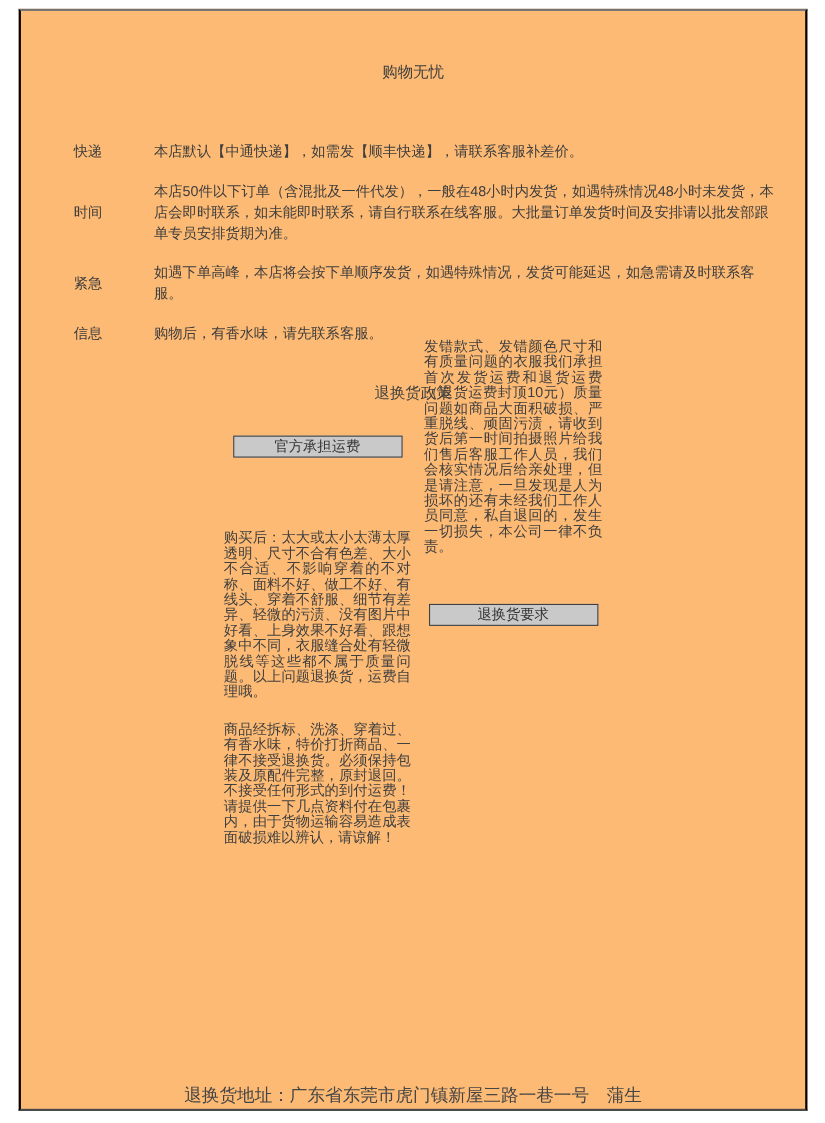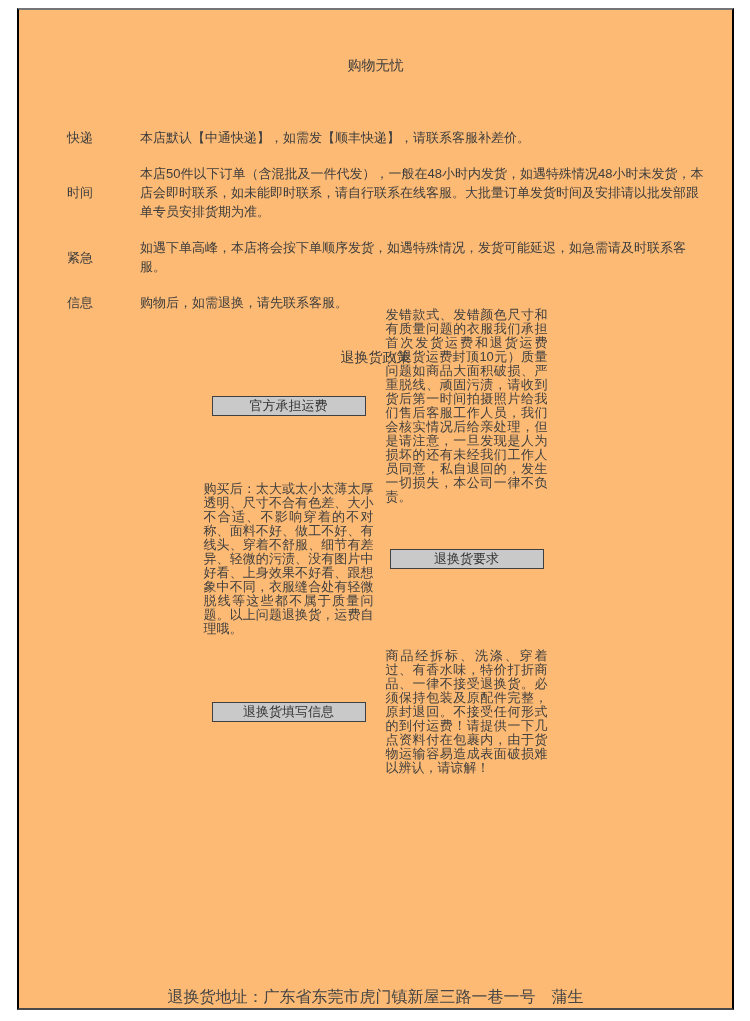--- a/index.html
+++ b/index.html
@@ -82,38 +82,35 @@
     <div class="info-row">
       <div class="info-label">时间</div>
       <div class="info-text">本店50件以下订单（含混批及一件代发），一般在48小时内发货，如遇特殊情况48小时未发货，本店会即时联系，如未能即时联系，请自行联系在线客服。大批量订单发货时间及安排请以批发部跟单专员安排货期为准。</div>
     </div>
     <div class="info-row">
       <div class="info-label">紧急</div>
       <div class="info-text">如遇下单高峰，本店将会按下单顺序发货，如遇特殊情况，发货可能延迟，如急需请及时联系客服。</div>
     </div>
     <div class="info-row">
       <div class="info-label">信息</div>
-      <div class="info-text">购物后，如需退换，请先联系客服。</div>
+      <div class="info-text">购物后，有香水味，请先联系客服。</div>
     </div>
   </div>
 
   <div class="section-title">退换货政策</div>
 
   <div class="policy">
     <div class="hcell">
       <div class="hbox">官方承担运费</div>
     </div>
     <div class="pbody">发错款式、发错颜色尺寸和有质量问题的衣服我们承担首次发货运费和退货运费（退货运费封顶10元）质量问题如商品大面积破损、严重脱线、顽固污渍，请收到货后第一时间拍摄照片给我们售后客服工作人员，我们会核实情况后给亲处理，但是请注意，一旦发现是人为损坏的还有未经我们工作人员同意，私自退回的，发生一切损失，本公司一律不负责。</div>
     <div class="pbody">购买后：太大或太小太薄太厚透明、尺寸不合有色差、大小不合适、不影响穿着的不对称、面料不好、做工不好、有线头、穿着不舒服、细节有差异、轻微的污渍、没有图片中好看、上身效果不好看、跟想象中不同，衣服缝合处有轻微脱线等这些都不属于质量问题。以上问题退换货，运费自理哦。</div>
     <div class="hcell">
       <div class="hbox">退换货要求</div>
     </div>
-    <div class="hcell">
-      <div class="hbox">退换货填写信息</div>
-    </div>
     <div class="pbody">商品经拆标、洗涤、穿着过、有香水味，特价打折商品、一律不接受退换货。必须保持包装及原配件完整，原封退回。不接受任何形式的到付运费！请提供一下几点资料付在包裹内，由于货物运输容易造成表面破损难以辨认，请谅解！</div>
   </div>
 
   <div class="footer">
     <div class="footer-address">退换货地址：广东省东莞市虎门镇新屋三路一巷一号　蒲生</div>
     <div class="footer-phone">18583999831</div>
   </div>
 
 </div>
 

